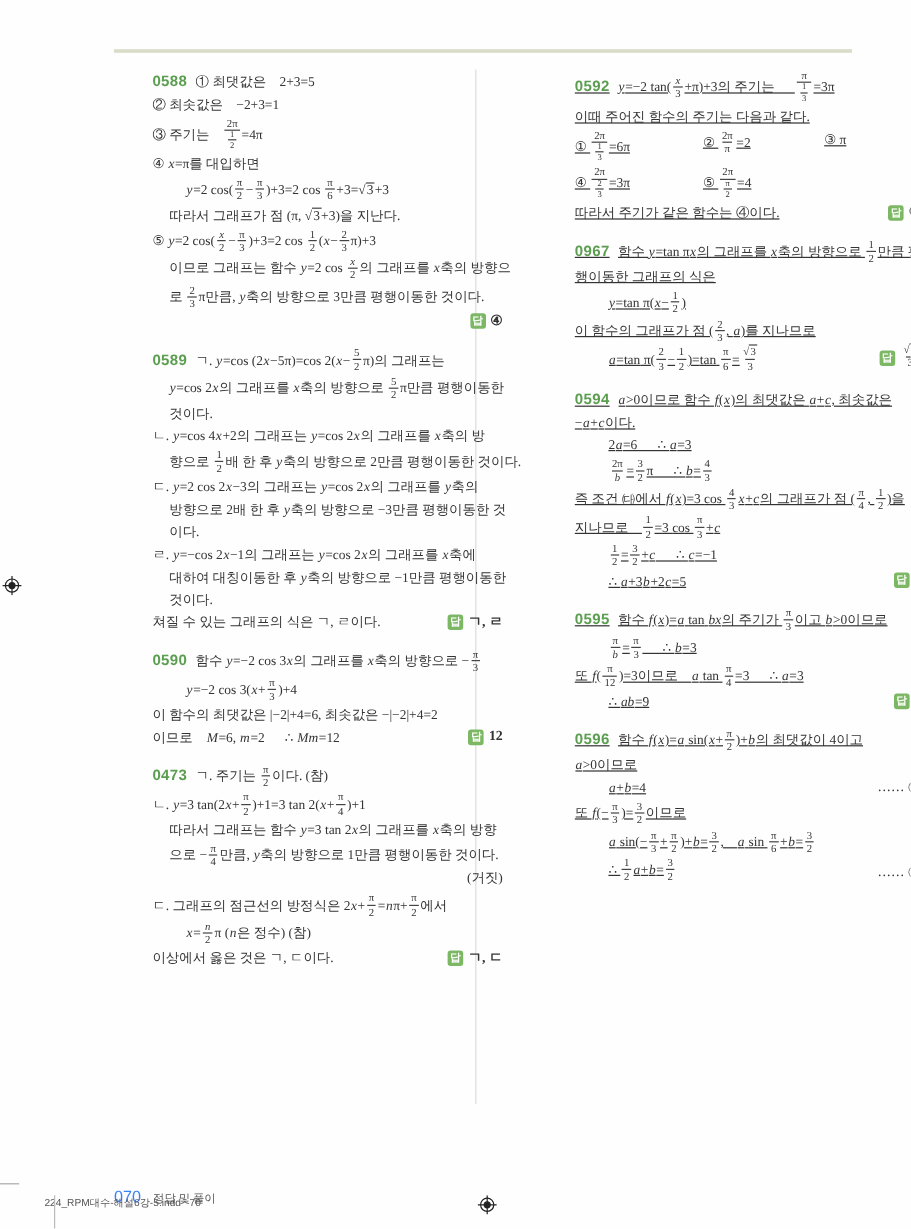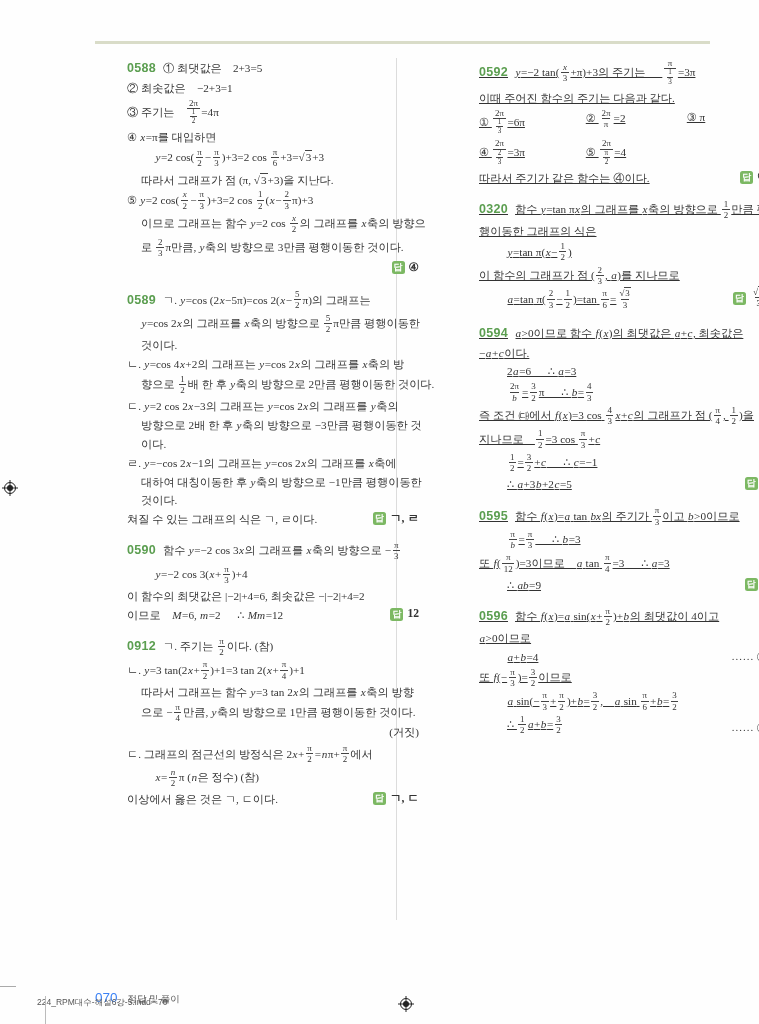--- a/index.html
+++ b/index.html
@@ -141,21 +141,21 @@
                 <span class="num">π</span>
                 <span class="den">3</span>
               </span>)+4</span></div>
           <div class="ln"><span class="txt">이 함수의 최댓값은 |−2|+4=6, 최솟값은 −|−2|+4=2</span></div>
           <div class="ln"><span class="txt">이므로  <i>M</i>=6, <i>m</i>=2   ∴ <i>Mm</i>=12</span><span class="ans">
               <span class="badge">답</span>
               <b class="ansv">12</b>
             </span></div>
         </div>
         <div class="problem">
-          <div class="ln"><span class="pnum">0912</span><span class="txt">ㄱ. 주기는 <span class="frac">
+          <div class="ln"><span class="pnum">0473</span><span class="txt">ㄱ. 주기는 <span class="frac">
                 <span class="num">π</span>
                 <span class="den">2</span>
               </span>이다. (참)</span></div>
           <div class="ln"><span class="txt">ㄴ. <i>y</i>=3 <span class="fn">tan</span>(2<i>x</i>+<span class="frac">
                 <span class="num">π</span>
                 <span class="den">2</span>
               </span>)+1=3 <span class="fn">tan</span> 2(<i>x</i>+<span class="frac">
                 <span class="num">π</span>
                 <span class="den">4</span>
               </span>)+1</span></div>
@@ -227,21 +227,21 @@
                   </span></span>
               </span>=4</span>
             <span class="c c2"></span>
           </div>
           <div class="ln"><span class="txt">따라서 주기가 같은 함수는 ④이다.</span><span class="ans">
               <span class="badge">답</span>
               <b class="ansv">④</b>
             </span></div>
         </div>
         <div class="problem">
-          <div class="ln"><span class="pnum">0320</span><span class="txt">함수 <i>y</i>=<span class="fn">tan</span> π<i>x</i>의 그래프를 <i>x</i>축의 방향으로 <span class="frac">
+          <div class="ln"><span class="pnum">0967</span><span class="txt">함수 <i>y</i>=<span class="fn">tan</span> π<i>x</i>의 그래프를 <i>x</i>축의 방향으로 <span class="frac">
                 <span class="num">1</span>
                 <span class="den">2</span>
               </span>만큼 평</span></div>
           <div class="ln"><span class="txt">행이동한 그래프의 식은</span></div>
           <div class="ln ind2"><span class="txt"><i>y</i>=<span class="fn">tan</span> π(<i>x</i>−<span class="frac">
                 <span class="num">1</span>
                 <span class="den">2</span>
               </span>)</span></div>
           <div class="ln"><span class="txt">이 함수의 그래프가 점 (<span class="frac">
                 <span class="num">2</span>

